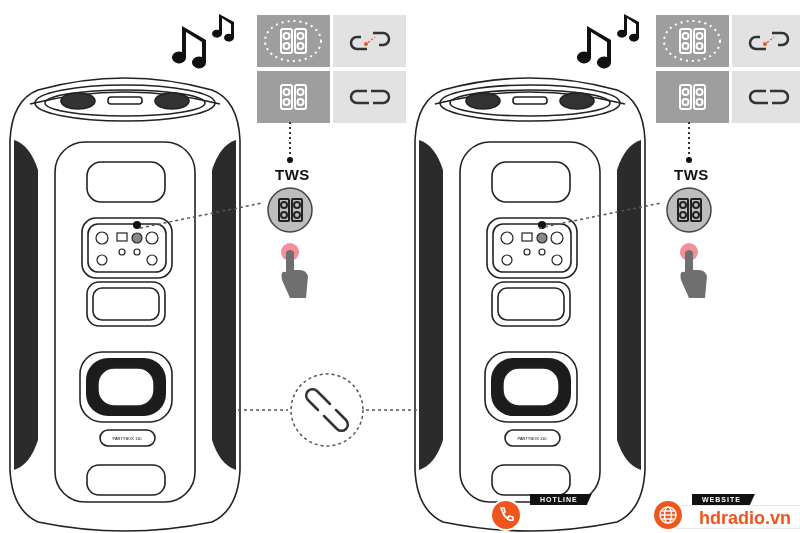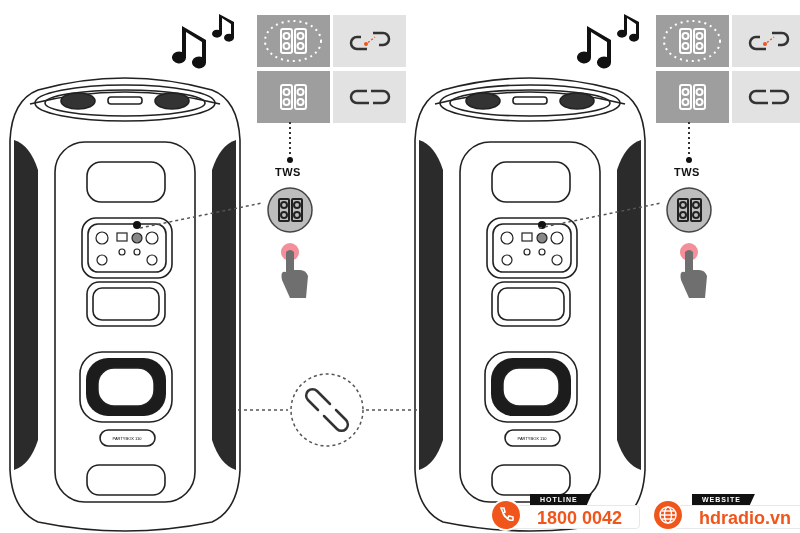--- a/index.html
+++ b/index.html
@@ -3,21 +3,21 @@
 <meta charset="utf-8">
 <style>
   html,body{margin:0;padding:0;background:#fff;}
   body{width:800px;height:533px;position:relative;overflow:hidden;font-family:"Liberation Sans",sans-serif;}
   .abs{position:absolute;}
   .speaker{position:absolute;}
   .panel-grid{position:absolute;width:150px;height:108px;}
   .tile{position:absolute;width:73px;height:52px;}
   .tile.dark{background:#9e9e9e;}
   .tile.light{background:#e2e2e2;}
-  .tws-label{position:absolute;font-weight:bold;font-size:11px;color:#111;letter-spacing:0.5px;}
+  .tws-label{position:absolute;font-weight:bold;font-size:15px;color:#111;letter-spacing:0.5px;}
   .badge{position:absolute;height:34px;}
   .badge .cap{position:absolute;left:40px;top:0;height:11px;background:#111;color:#fff;font-size:7px;font-weight:bold;letter-spacing:1px;padding:0 14px 0 10px;line-height:11px;clip-path:polygon(0 0,100% 0,92% 100%,0 100%);}
   .badge .body{position:absolute;left:14px;top:11px;height:24px;background:#fff;border:1.5px solid #e8e8e8;border-radius:12px 4px 4px 12px;color:#f0561b;font-weight:bold;font-size:18px;line-height:24px;padding-left:32px;box-sizing:border-box;}
   .badge .circ{position:absolute;left:0;top:5px;width:32px;height:32px;border-radius:50%;background:#f0561b;border:2px solid #fff;box-sizing:border-box;}
 </style>
 </head>
 <body>
 
 <svg class="speaker" style="left:0;top:70px" width="250" height="463" viewBox="0 0 250 463">
   <g fill="none" stroke="#222" stroke-width="1.6">
@@ -247,21 +247,20 @@
   <line x1="128" y1="40" x2="180" y2="40" stroke="#555" stroke-width="1.5" stroke-dasharray="3 3"></line>
   <circle cx="89" cy="40" r="36" fill="none" stroke="#555" stroke-width="1.5" stroke-dasharray="3 3"></circle>
   <g fill="none" stroke="#333" stroke-width="2.5" stroke-linecap="round">
     <path d="M80 40 L70 30 a6 6 0 0 1 9 -9 L92 34"></path>
     <path d="M98 40 L108 50 a6 6 0 0 1 -9 9 L86 46"></path>
   </g>
 </svg>
 
 <div class="badge" style="left:490px;top:494px;width:150px">
   <div class="cap">HOTLINE</div>
-  <div class="body" style="width:136px">1800 0042</div>
   <div class="circ">
     <svg width="28" height="28" viewBox="0 0 28 28">
         <path d="M9 7 L12 7 L13 11 L11 12 Q12 16 16 17 L17 15 L21 16 L21 19 Q14 21 9 7Z" fill="none" stroke="#fff" stroke-width="1.6"></path>
       </svg>
   </div>
 </div>
 <div class="badge" style="left:652px;top:494px;width:148px">
   <div class="cap">WEBSITE</div>
   <div class="body" style="width:156px">hdradio.vn</div>
   <div class="circ">

